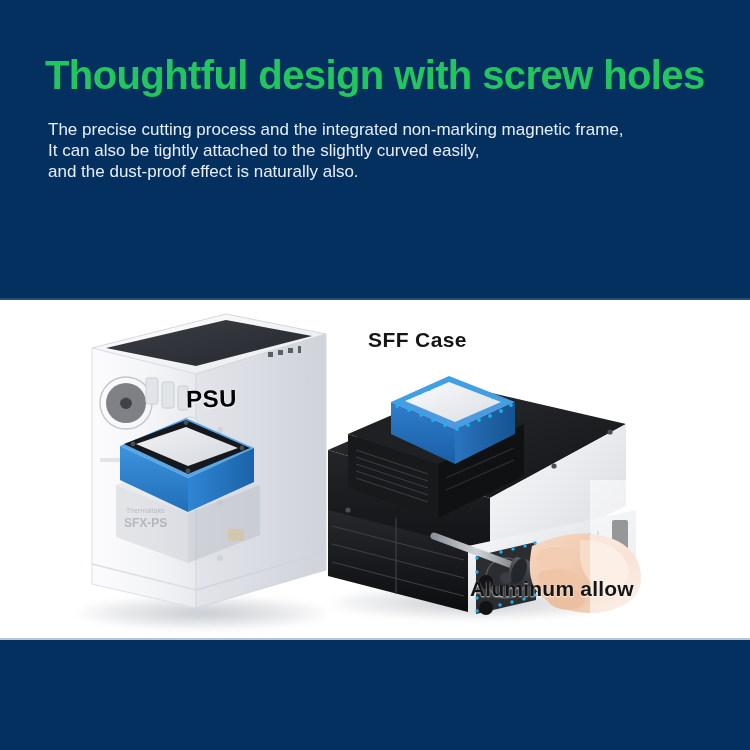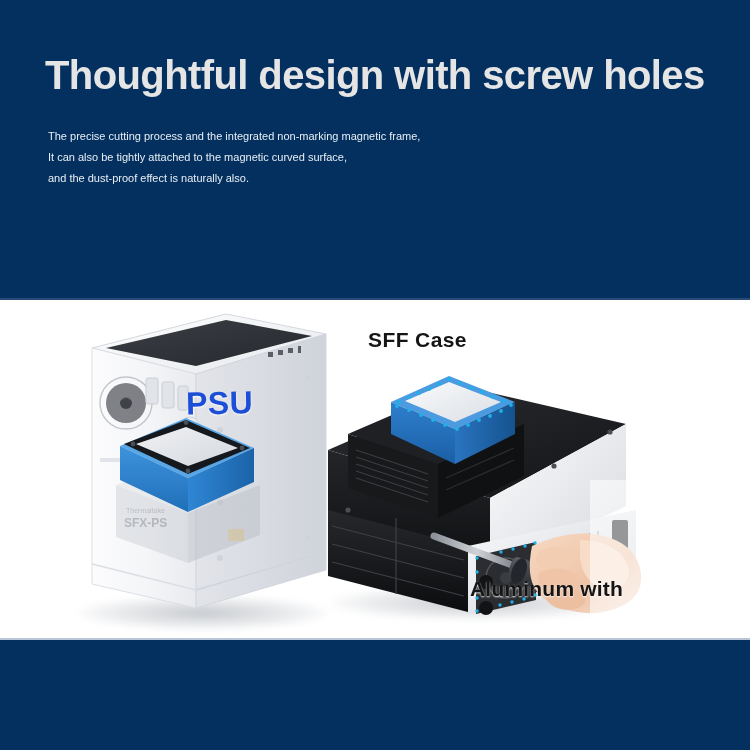--- a/index.html
+++ b/index.html
@@ -10,26 +10,26 @@
   }
   body { background:#04305f; position:relative; }
 
   
   #header {
     position:absolute; left:0; top:0; width:750px; height:298px;
     background:#04305f;
   }
   #page-title {
     position:absolute; left:45px; top:53px;
-    font-size:40px; font-weight:700; color:#e5e5e5;
+    font-size:40px; font-weight:700; color:#22c55e;
     letter-spacing:-0.6px; white-space:nowrap;
   }
   #desc {
-    position:absolute; left:48px; top:126px;
-    font-size:11px; color:#e8eef5; line-height:20.8px;
+    position:absolute; left:48px; top:120px;
+    font-size:17px; color:#e8eef5; line-height:20.8px;
     font-weight:400;
   }
   #desc .ln { display:block; white-space:nowrap; }
 
   
   #header-rule {
     position:absolute; left:0; top:298px; width:750px; height:2px;
     background:#2a4a78;
   }
 
@@ -56,41 +56,41 @@
   .callout {
     position:absolute;
     font-family:"Liberation Sans", sans-serif;
     font-weight:700; color:#151515;
     text-shadow:0 1px 2px rgba(255,255,255,.9);
     white-space:nowrap;
     text-align:right;
   }
   #label-sff  { left:368px; top:328px; font-size:21px; letter-spacing:.4px; }
   #label-alum { left:470px; top:577px; font-size:21px; letter-spacing:.2px; }
-  #label-psu  { left:186px; top:385px; font-size:32px; letter-spacing:.5px;
-                color:#1d4ed8; transform:rotate(-1deg);
+  #label-psu  { left:186px; top:385px; font-size:24px; letter-spacing:.5px;
+                color:#000000; transform:rotate(-1deg);
                 text-shadow:0 1px 2px rgba(255,255,255,.95); }
 
   
   .ground-shadow {
     position:absolute; border-radius:50%;
     background:radial-gradient(ellipse at center,
       rgba(90,100,112,.34) 0%, rgba(120,128,140,.14) 52%, rgba(255,255,255,0) 76%);
     filter:blur(3px);
   }
 </style>
 </head>
 <body>
 
 <div id="header">
   <div id="page-title">Thoughtful design with screw holes</div>
 
   <div id="desc">
     <span class="ln">The precise cutting process and the integrated non-marking magnetic frame,</span>
-    <span class="ln">It can also be tightly attached to the magnetic curved surface,</span>
+    <span class="ln">It can also be tightly attached to the slightly curved easily,</span>
     <span class="ln">and the dust-proof effect is naturally also.</span>
   </div>
 </div>
 <div id="header-rule"></div>
 
 <div id="photo-panel">
   <div id="photo-stage">
 
     <div class="ground-shadow" style="left:78px; top:296px; width:250px; height:34px;"></div>
     <div class="ground-shadow" style="left:330px; top:286px; width:290px; height:34px;"></div>
@@ -394,19 +394,19 @@
       <path d="M120 92 Q140 84 156 94 Q164 102 154 110 Q138 118 124 108 Q114 100 120 92 Z" fill="#efc4a7"></path>
       <path d="M128 110 Q148 104 162 114 Q170 122 158 128 Q142 133 130 124 Q122 116 128 110 Z" fill="#ecbfa1"></path>
 
       <path d="M160 60 Q190 60 204 78 Q214 92 204 104 Q192 114 176 106 Q162 96 160 78 Z" fill="#f8dfcd" opacity=".85"></path>
 
       <rect x="170" y="0" width="60" height="140" fill="#ffffff" opacity=".55"></rect>
     </svg>
 
     <div class="callout" id="label-psu" style="position:absolute; left:186px; top:85px;">PSU</div>
     <div class="callout" id="label-sff" style="position:absolute; left:368px; top:28px;">SFF Case</div>
-    <div class="callout" id="label-alum" style="position:absolute; left:470px; top:277px;">Aluminum with</div>
+    <div class="callout" id="label-alum" style="position:absolute; left:470px; top:277px;">Aluminum allow</div>
 
   </div>
 </div>
 
 <div id="footer-rule"></div>
 <div id="footer"></div>
 
 </body></html>

